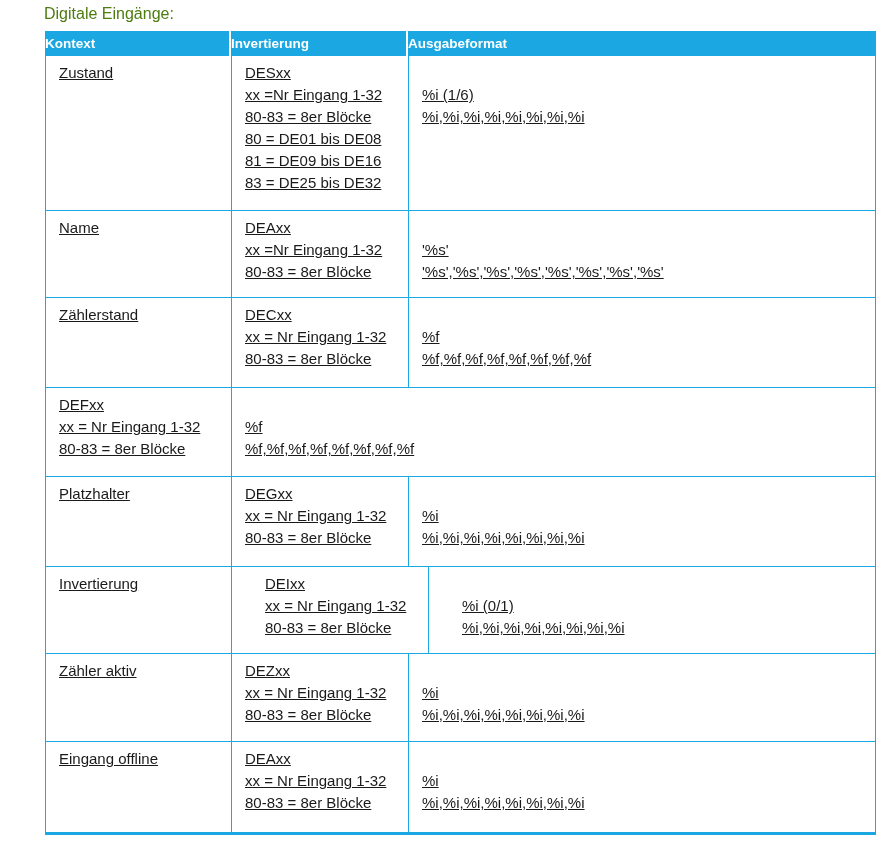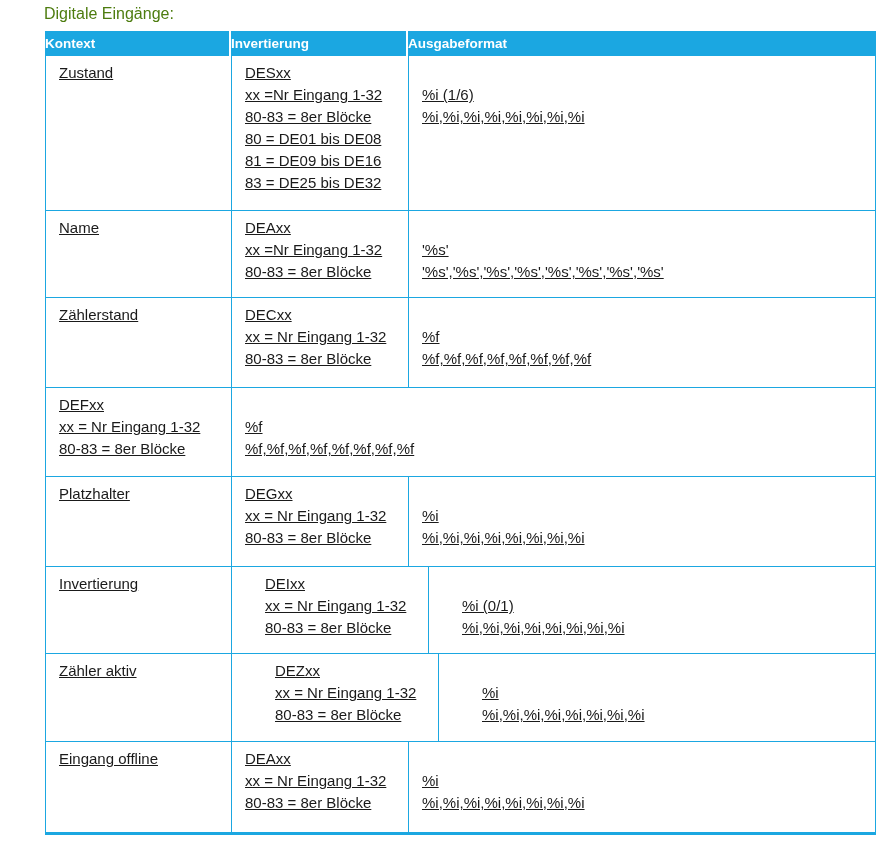--- a/index.html
+++ b/index.html
@@ -57,21 +57,21 @@
     text-decoration: underline;
   }
   .trow:last-child { border-bottom: none; }
 
   .trow:nth-child(1) { min-height: 155px; }
   .trow:nth-child(2) { min-height: 87px;  }
   .trow:nth-child(3) { min-height: 90px;  }
   .trow:nth-child(4) { min-height: 89px;  }
   .trow:nth-child(5) { min-height: 90px;  }
   .trow:nth-child(6) { min-height: 87px; gap: 20px;  }
-  .trow:nth-child(7) { min-height: 88px; gap: 30px;  }
+  .trow:nth-child(7) { min-height: 88px;  }
   .trow:nth-child(8) { min-height: 90px;  }
 
   .td {
     padding: 6px 8px 8px 13px;
     font-size: 15px;
     line-height: 22px;
   }
   .col-kontext { border-right: 1px solid var(--accent); }
   .col-platz   { border-right: 1px solid var(--accent); white-space: nowrap; }
   

